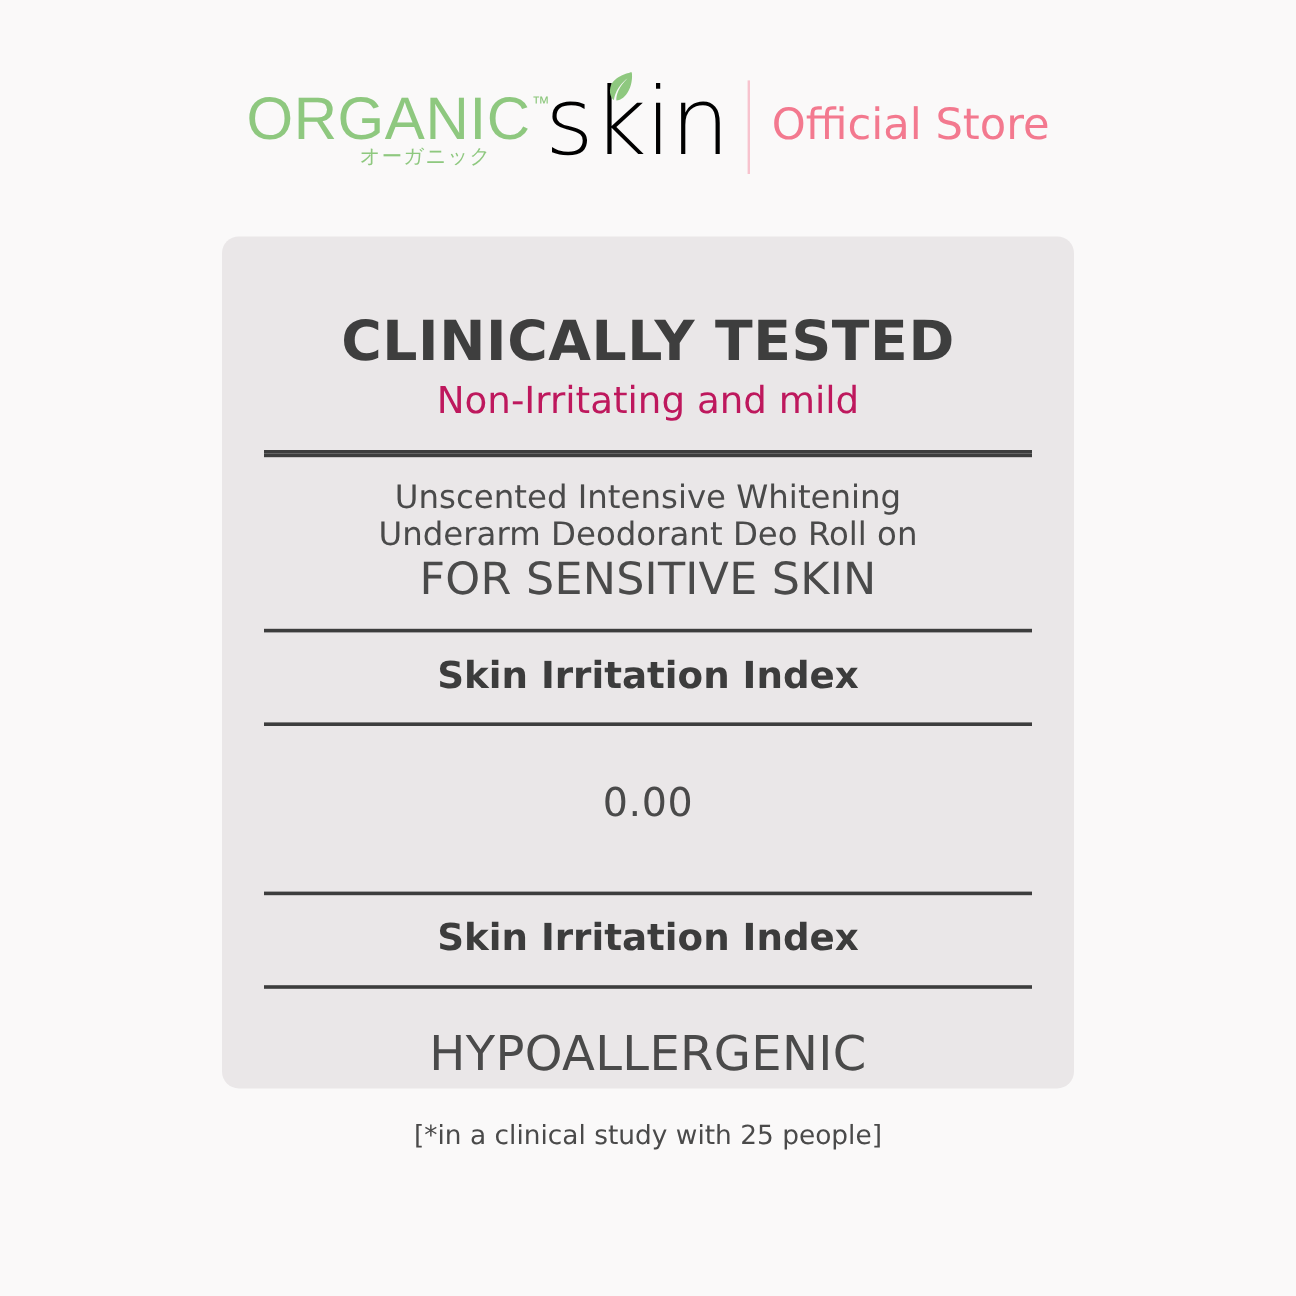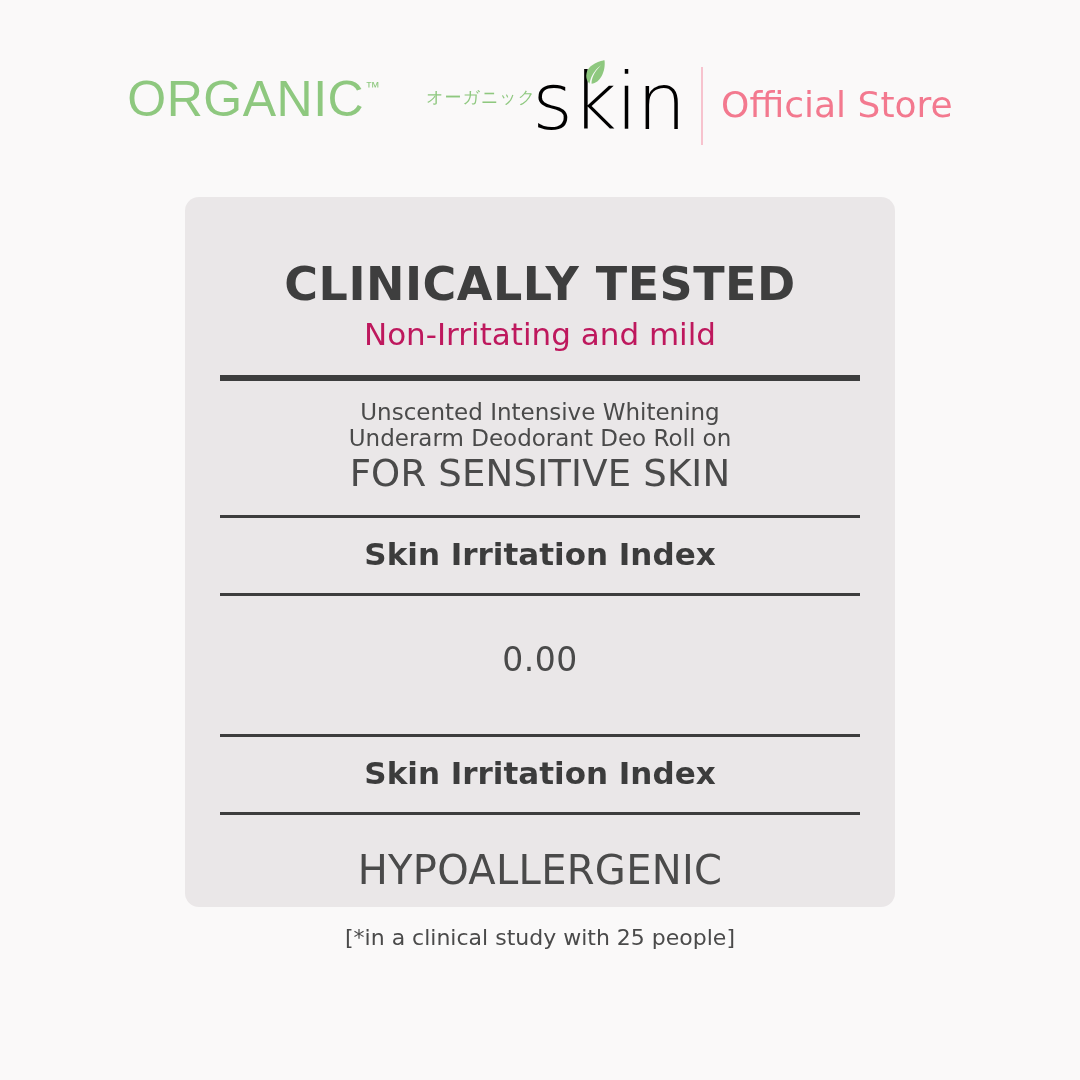--- a/index.html
+++ b/index.html
@@ -28,21 +28,21 @@
   }
   .brand-lockup {
     display: flex;
     align-items: flex-start;
     justify-content: center;
   }
 
   .brand-organic-block {
     position: relative;
     display: flex;
-    flex-direction: row;
+    flex-direction: column;
     align-items: center;
     padding-top: 14px;
   }
   .brand-organic-row {
     display: flex;
     align-items: flex-start;
   }
   .brand-organic {
     font-family: "Liberation Sans", sans-serif;
     font-size: 50px;
@@ -160,21 +160,21 @@
     text-align: center;
     font-family: "DejaVu Sans", sans-serif;
     font-weight: 400;
     color: #4a4a4a;
   }
 
   .sect-head-1 { padding: 21px 0 22px 0; }
   .sect-head-2 { padding: 21px 0 23px 0; }
   .sect-head-3 { padding: 21px 0 23px 0; }
 
-  .pname-line { font-size: 23px; line-height: 1.12; color: #4a4a4a; }
+  .pname-line { font-size: 27px; line-height: 1.12; color: #4a4a4a; }
   .pname-big  { font-size: 37px; line-height: 1.2; color: #4a4a4a; letter-spacing: 0.2px;}
   .pname-block { padding: 19px 0 19px 0; }
 
   .index-value {
     font-size: 33px;
     padding: 44px 0 55px 0;
     color: #4a4a4a;
     letter-spacing: 0.5px;
   }
 

